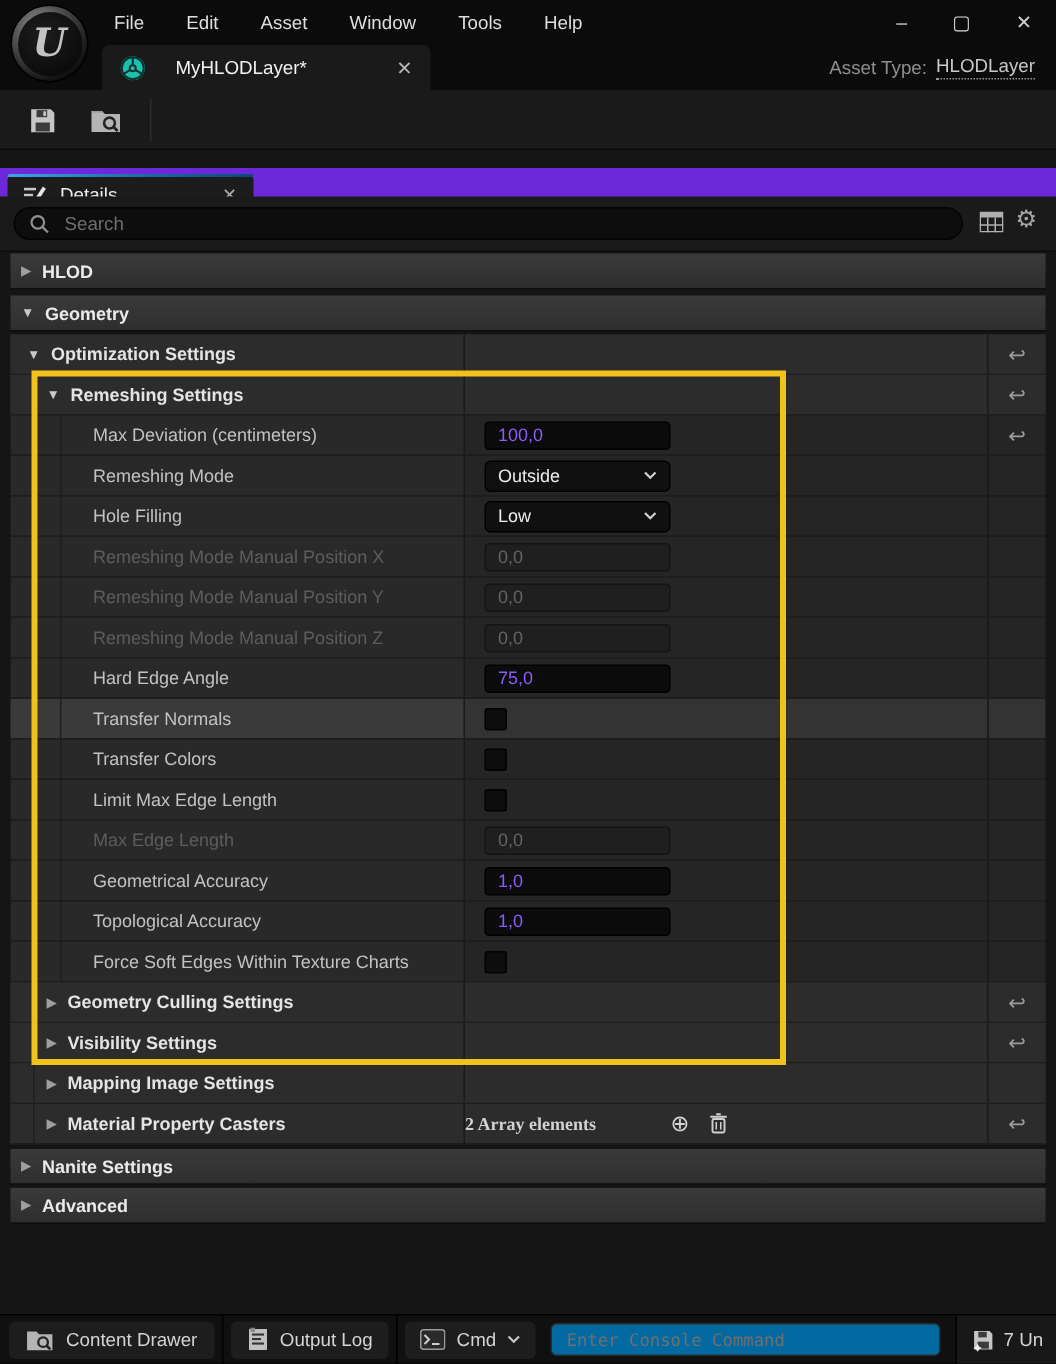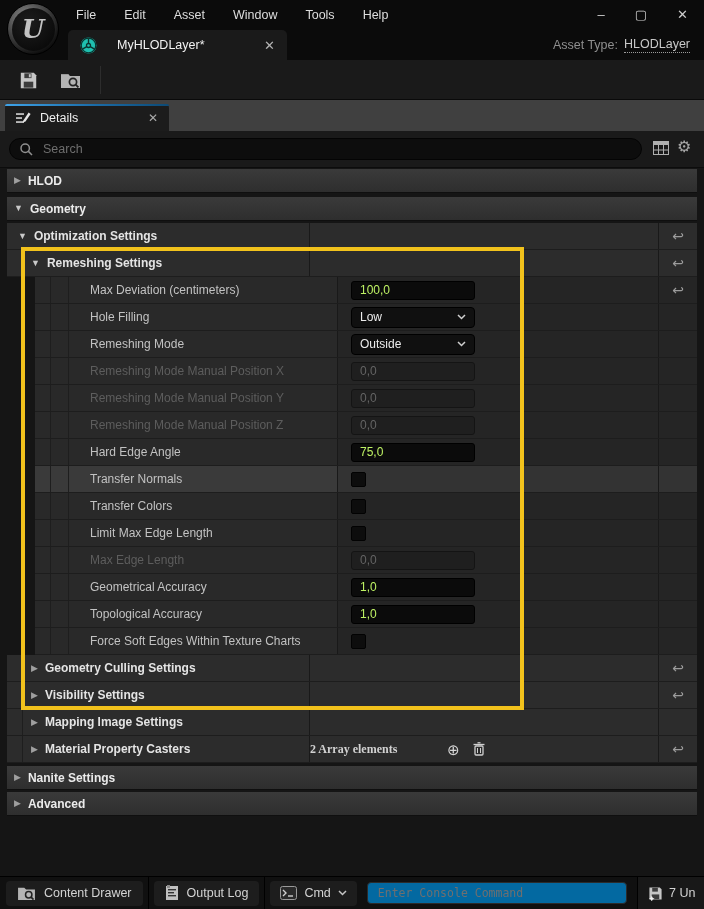--- a/index.html
+++ b/index.html
@@ -28,21 +28,21 @@
   .asset-tab .close{margin-left:auto;color:#b5b5b5;font-size:13px;}
   .asset-type{position:absolute;right:14px;top:0;height:30px;display:flex;align-items:center;gap:6px;color:#8f8f8f;font-size:12.5px;}
   .asset-type .value{color:#c9c9c9;border-bottom:1px dotted #9a9a9a;padding-bottom:1px;}
 
   
   .toolbar{position:absolute;top:60px;left:0;right:0;height:40px;background:#1a1a1a;border-bottom:1px solid #0a0a0a;box-sizing:border-box;}
   .tbtn{position:absolute;top:7px;width:28px;height:26px;display:flex;align-items:center;justify-content:center;}
   .tb-sep{position:absolute;left:100px;top:6px;width:1px;height:28px;background:#2d2d2d;}
 
   
-  .dtabstrip{position:absolute;top:100px;left:0;right:0;height:31px;background:#404040;}
+  .dtabstrip{position:absolute;top:112px;left:0;right:0;height:31px;background:#6d28d9;}
   .details-tab{position:absolute;left:5px;bottom:0;width:164px;height:27px;background:#1c1c1c;border-radius:4px 4px 0 0;
                display:flex;align-items:center;padding:0 11px;box-sizing:border-box;}
   .details-tab::before{content:"";position:absolute;top:0;left:0;right:0;height:2px;border-radius:4px 4px 0 0;
                background:linear-gradient(90deg,#3fa3e8 0%,#1b6ba6 55%,#0d4a75 100%);}
   .details-tab .label{margin-left:9px;color:#efefef;font-size:12.5px;}
   .details-tab .close{margin-left:auto;color:#aaa;font-size:12px;}
 
   
   .searchrow{position:absolute;top:131px;left:0;right:0;height:37px;background:#1a1a1a;border-bottom:1px solid #0c0c0c;box-sizing:border-box;}
   .search-pill{position:absolute;left:9px;top:7px;width:633px;height:22px;background:#0d0d0d;border:1px solid #040404;
@@ -54,39 +54,39 @@
   .gear-glyph{font-size:16px;color:#a5a5a5;line-height:16px;}
 
   
   .detailsbody{position:absolute;top:168px;left:0;right:0;bottom:33px;background:#151515;overflow:hidden;}
   .rows{padding:0 7px;}
   .row{position:relative;display:flex;border-bottom:1px solid #1d1d1d;box-sizing:content-box;}
   .row-category{height:23px;background:linear-gradient(#3a3a3a,#2e2e2e);align-items:center;border-bottom:1px solid #0f0f0f;}
   .row-category .label{font-weight:bold;color:#ebebeb;}
   .row-sub{height:26px;background:#2c2c2c;}
   .row-sub .label{font-weight:bold;color:#e4e4e4;}
-  .row-prop{height:26px;margin-left:28px;}
+  .row-prop{height:26px;}
   .gap1{margin-top:1px;} .gap2{margin-top:2px;} .gap3{margin-top:3px;} .gap4{margin-top:4px;}
 
   .cell-name{width:303px;display:flex;align-items:center;position:relative;box-sizing:border-box;border-right:1px solid #191919;background:#292929;}
   .cell-value{flex:1;display:flex;align-items:center;position:relative;box-sizing:border-box;border-right:1px solid #191919;background:#252525;}
   .cell-reset{width:38px;display:flex;align-items:center;justify-content:center;background:#252525;}
   .row-sub .cell-name,.row-sub .cell-value,.row-sub .cell-reset{background:#2c2c2c;}
   .row-hl .cell-name{background:#3a3a3a;} .row-hl .cell-value,.row-hl .cell-reset{background:#333333;}
 
   .guide{position:absolute;top:0;bottom:0;width:1px;background:#1e1e1e;}
   .arrow{font-size:9px;color:#c9c9c9;margin-right:7px;line-height:1;}
   .arrow.collapsed{color:#9f9f9f;}
   .label{font-size:12px;color:#c2c2c2;white-space:nowrap;}
   .label.disabled{color:#5d5d5d;}
 
   .ind-cat{margin-left:7px;} .ind-l1{margin-left:11px;} .ind-l2{margin-left:24px;} .ind-prop{margin-left:55px;}
 
   .tfield{margin-left:13px;width:124px;height:19px;background:#0b0b0b;border:1px solid #000;border-radius:3px;
-          color:#bef264;font-family:"Liberation Sans",sans-serif;font-size:12px;padding:0 8px;box-sizing:border-box;outline:none;}
+          color:#8b5cf6;font-family:"Liberation Sans",sans-serif;font-size:12px;padding:0 8px;box-sizing:border-box;outline:none;}
   .tfield.disabled{background:#1f1f1f;border-color:#141414;color:#646464;}
   .dropdown{margin-left:13px;width:124px;height:21px;background:#101010;border:1px solid #000;border-radius:4px;
           display:flex;align-items:center;padding:0 8px;box-sizing:border-box;color:#ececec;}
   .dropdown .dd-label{font-size:12px;}
   .dropdown svg{margin-left:auto;}
   .checkbox{margin-left:13px;width:15px;height:15px;background:#0d0d0d;border:1px solid #020202;border-radius:2px;box-sizing:border-box;}
   .reset-arrow{color:#9c9c9c;font-size:14px;line-height:1;}
   .array-text{margin-left:0;color:#d2d2d2;font-weight:bold;font-size:12px;font-family:Liberation Serif, serif;}
   .plus-circle{position:absolute;left:137px;font-size:15px;color:#d5d5d5;line-height:1;}
   .trash-wrap{position:absolute;left:163px;display:flex;}
@@ -247,41 +247,41 @@
             <input class="tfield" readonly="" value="100,0" style="">
           </div>
           <div class="cell-reset">
             <span class="reset-arrow">↩</span>
           </div>
         </div>
         <div class="row row-prop">
           <div class="cell-name">
             <div class="guide" style="left: 15px;"></div>
             <div class="guide" style="left: 33px;"></div>
-            <span class="label ind-prop">Hole Filling</span>
+            <span class="label ind-prop">Remeshing Mode</span>
           </div>
           <div class="cell-value">
             <div class="dropdown">
-              <span class="dd-label">Low</span>
+              <span class="dd-label">Outside</span>
               <svg width="9" height="6" viewBox="0 0 9 6">
                 <polyline points="1,1 4.5,4.5 8,1" fill="none" stroke="#d0d0d0" stroke-width="1.5"></polyline>
               </svg>
             </div>
           </div>
           <div class="cell-reset"></div>
         </div>
         <div class="row row-prop">
           <div class="cell-name">
             <div class="guide" style="left: 15px;"></div>
             <div class="guide" style="left: 33px;"></div>
-            <span class="label ind-prop">Remeshing Mode</span>
+            <span class="label ind-prop">Hole Filling</span>
           </div>
           <div class="cell-value">
             <div class="dropdown">
-              <span class="dd-label">Outside</span>
+              <span class="dd-label">Low</span>
               <svg width="9" height="6" viewBox="0 0 9 6">
                 <polyline points="1,1 4.5,4.5 8,1" fill="none" stroke="#d0d0d0" stroke-width="1.5"></polyline>
               </svg>
             </div>
           </div>
           <div class="cell-reset"></div>
         </div>
         <div class="row row-prop">
           <div class="cell-name">
             <div class="guide" style="left: 15px;"></div>

